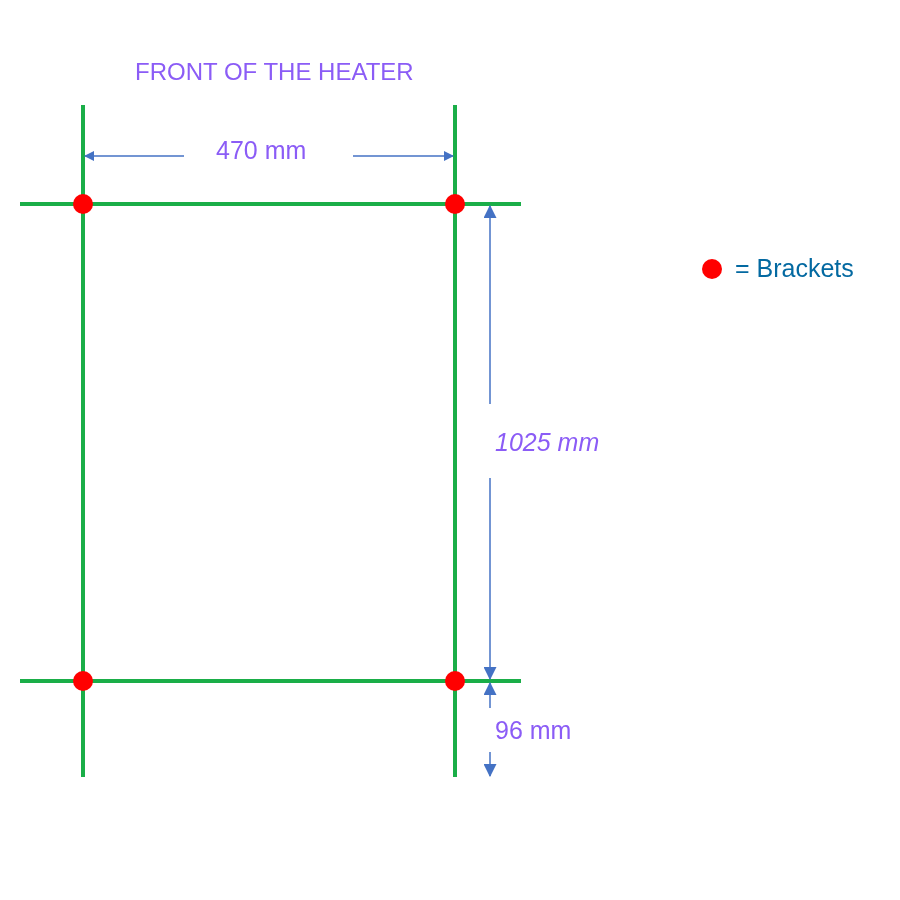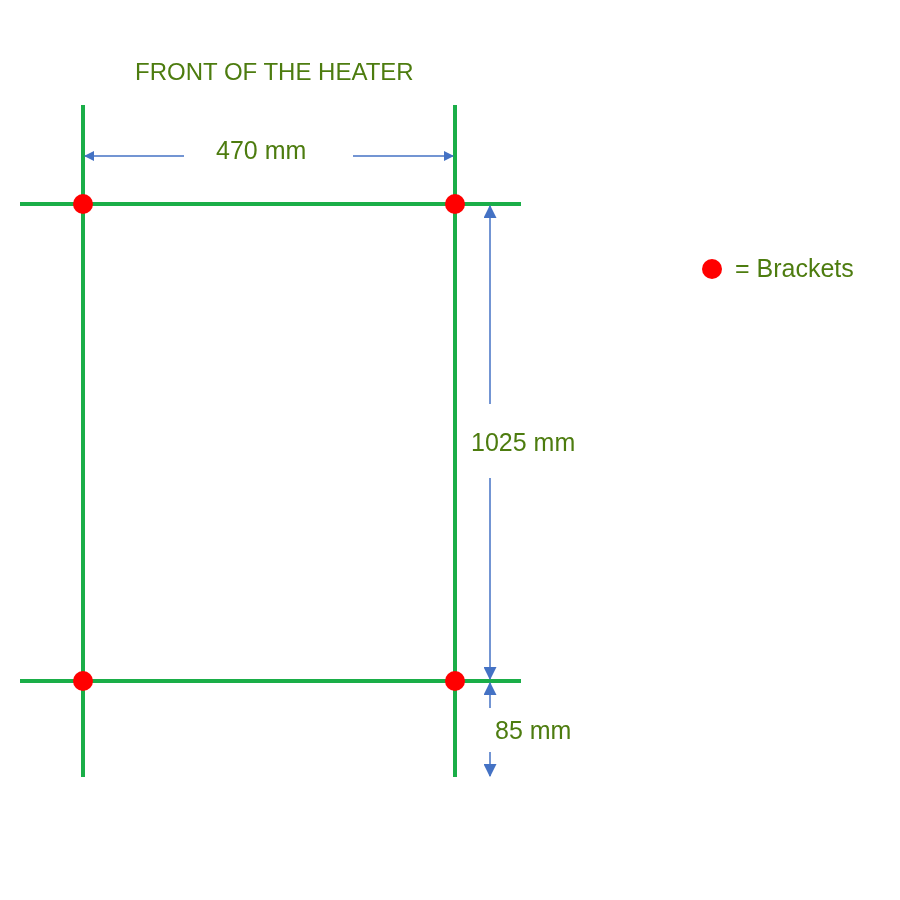--- a/index.html
+++ b/index.html
@@ -1,25 +1,25 @@
 <!DOCTYPE html>
 <html><head>
 <meta charset="utf-8">
 <style>
   html, body { margin: 0; padding: 0; background: #ffffff; }
   body { width: 900px; height: 900px; position: relative; overflow: hidden; font-family: "Liberation Sans", "DejaVu Sans", sans-serif; }
   svg { position: absolute; left: 0; top: 0; }
-  .lbl { position: absolute; color: #4d7c0f; font-size: 25px; white-space: nowrap; line-height: 1; }
+  .lbl { position: absolute; color: #8b5cf6; font-size: 25px; white-space: nowrap; line-height: 1; }
   #title { left: 135px; top: 60px; font-size: 24px; }
   #w-label { left: 216px; top: 138px; }
-  #h-label { left: 471px; top: 430px; }
+  #h-label { left: 495px; top: 430px; font-style: italic; }
   #o-label { left: 495px; top: 718px; }
   #legend { position: absolute; left: 702px; top: 254px; display: flex; align-items: center; }
   #legend-dot { width: 20px; height: 20px; border-radius: 50%; background: #ff0000; margin-right: 13px; }
-  #legend-text { font-size: 25px; color: #4d7c0f; }
+  #legend-text { font-size: 25px; color: #0369a1; }
 </style>
 </head>
 <body>
 
 <svg width="900" height="900" viewBox="0 0 900 900">
   <defs>
     <marker id="arr" viewBox="0 0 10 10" refX="9" refY="5" markerWidth="10" markerHeight="10" markerUnits="userSpaceOnUse" orient="auto">
       <path d="M0,0 L10,5 L0,10 z" fill="#4472c4"></path>
     </marker>
     <marker id="arrBig" viewBox="0 0 12 12" refX="11" refY="6" markerWidth="13" markerHeight="13" markerUnits="userSpaceOnUse" orient="auto">
@@ -53,18 +53,18 @@
     <circle cx="83" cy="204" r="10"></circle>
     <circle cx="455" cy="204" r="10"></circle>
     <circle cx="83" cy="681" r="10"></circle>
     <circle cx="455" cy="681" r="10"></circle>
   </g>
 </svg>
 
 <div id="title" class="lbl">FRONT OF THE HEATER</div>
 <div id="w-label" class="lbl">470 mm</div>
 <div id="h-label" class="lbl">1025 mm</div>
-<div id="o-label" class="lbl">85 mm</div>
+<div id="o-label" class="lbl">96 mm</div>
 
 <div id="legend">
   <span id="legend-dot"></span>
   <span id="legend-text">= Brackets</span>
 </div>
 
 </body></html>

